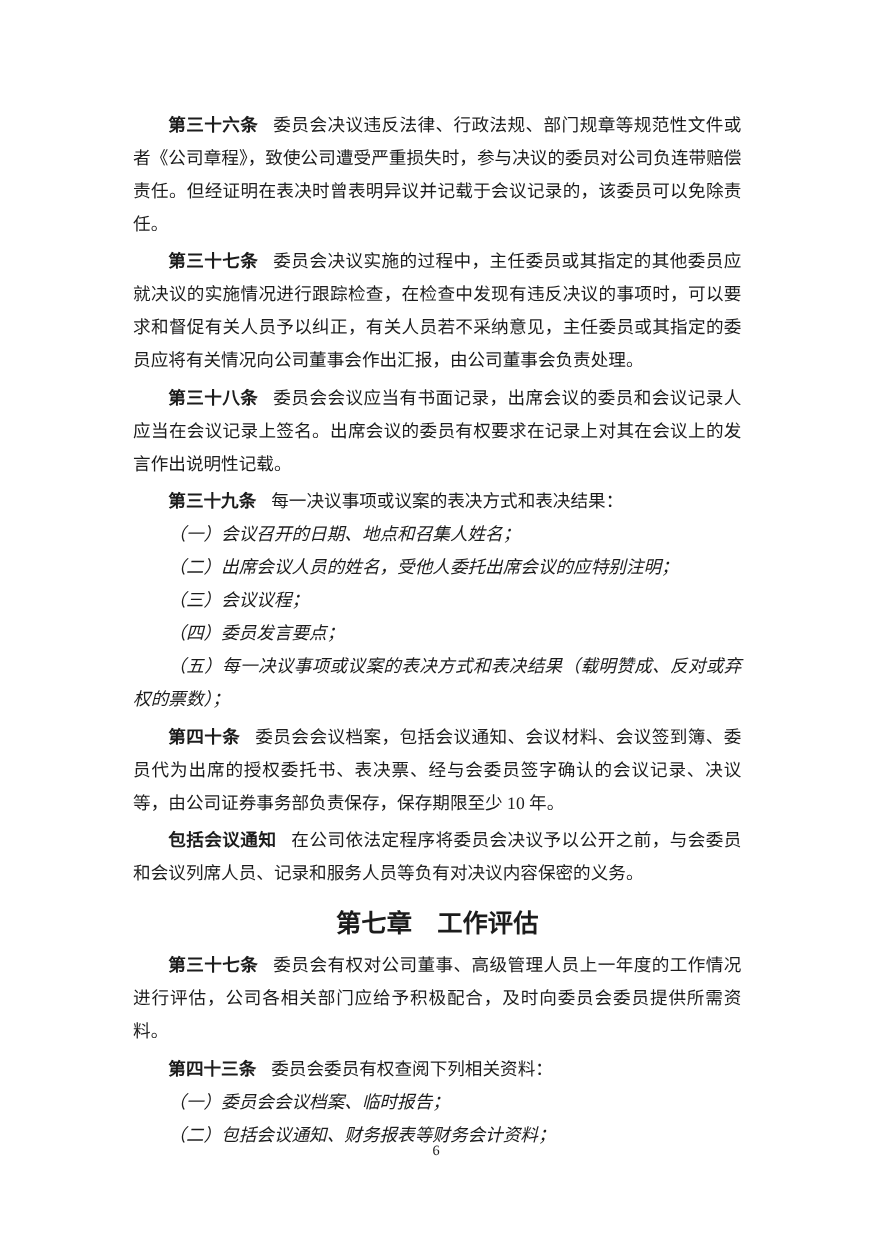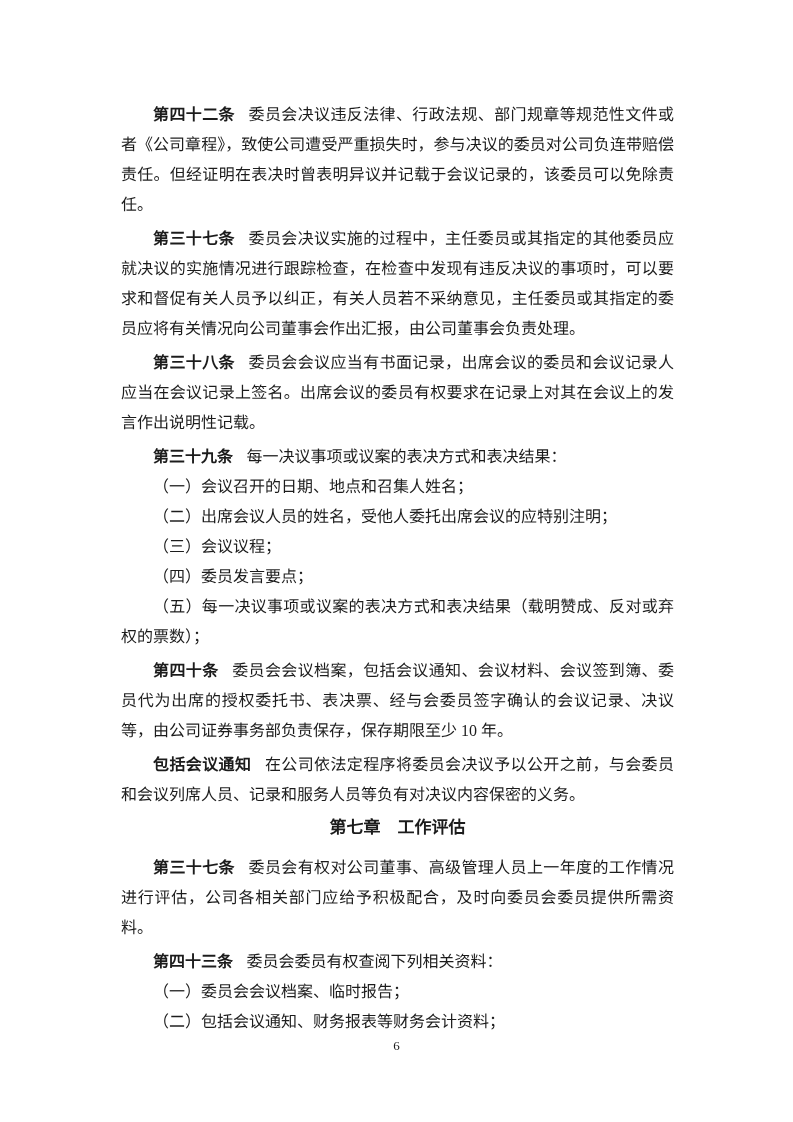--- a/index.html
+++ b/index.html
@@ -29,54 +29,55 @@
     text-justify: inter-character;
     text-indent: 2em;
     margin: 0;
     word-break: break-all;
   }
   .para--article {
     margin-top: 4px;
   }
   .para--item {
     margin-top: 0;
+    font-style: italic;
   }
   .article-label {
     font-weight: bold;
     font-family: "Liberation Sans", "DejaVu Sans", sans-serif;
     margin-right: 0.85em;
   }
   .para--chapter {
     text-indent: 0;
     text-align: center;
     font-weight: bold;
     font-family: "Liberation Sans", "DejaVu Sans", sans-serif;
-    font-size: 17px;
-    margin: 3px 0 10px 0;
+    font-size: 23px;
+    margin: 14px 0 10px 0;
   }
   .para--chapter .article-label {
     margin-right: 1em;
   }
   .page-number {
     position: absolute;
     top: 1038px;
     left: 0;
     width: 793px;
     text-align: center;
     font-size: 13px;
     line-height: 16px;
     color: #1c1c1c;
   }
 </style>
 </head>
 <body>
 
 <div class="page">
   <div class="doc-body" id="doc-body">
-      <div class="para para--article"><span class="article-label">第四十二条</span><span>委员会决议违反法律、行政法规、部门规章等规范性文件或者《公司章程》，致使公司遭受严重损失时，参与决议的委员对公司负连带赔偿责任。但经证明在表决时曾表明异议并记载于会议记录的，该委员可以免除责任。</span></div>
+      <div class="para para--article"><span class="article-label">第三十六条</span><span>委员会决议违反法律、行政法规、部门规章等规范性文件或者《公司章程》，致使公司遭受严重损失时，参与决议的委员对公司负连带赔偿责任。但经证明在表决时曾表明异议并记载于会议记录的，该委员可以免除责任。</span></div>
       <div class="para para--article"><span class="article-label">第三十七条</span><span>委员会决议实施的过程中，主任委员或其指定的其他委员应就决议的实施情况进行跟踪检查，在检查中发现有违反决议的事项时，可以要求和督促有关人员予以纠正，有关人员若不采纳意见，主任委员或其指定的委员应将有关情况向公司董事会作出汇报，由公司董事会负责处理。</span></div>
       <div class="para para--article"><span class="article-label">第三十八条</span><span>委员会会议应当有书面记录，出席会议的委员和会议记录人应当在会议记录上签名。出席会议的委员有权要求在记录上对其在会议上的发言作出说明性记载。</span></div>
       <div class="para para--article"><span class="article-label">第三十九条</span><span>每一决议事项或议案的表决方式和表决结果：</span></div>
       <div class="para para--item"><span>（一）会议召开的日期、地点和召集人姓名；</span></div>
       <div class="para para--item"><span>（二）出席会议人员的姓名，受他人委托出席会议的应特别注明；</span></div>
       <div class="para para--item"><span>（三）会议议程；</span></div>
       <div class="para para--item"><span>（四）委员发言要点；</span></div>
       <div class="para para--item"><span>（五）每一决议事项或议案的表决方式和表决结果（载明赞成、反对或弃权的票数）；</span></div>
       <div class="para para--article"><span class="article-label">第四十条</span><span>委员会会议档案，包括会议通知、会议材料、会议签到簿、委员代为出席的授权委托书、表决票、经与会委员签字确认的会议记录、决议等，由公司证券事务部负责保存，保存期限至少 10 年。</span></div>
       <div class="para para--article"><span class="article-label">包括会议通知</span><span>在公司依法定程序将委员会决议予以公开之前，与会委员和会议列席人员、记录和服务人员等负有对决议内容保密的义务。</span></div>

